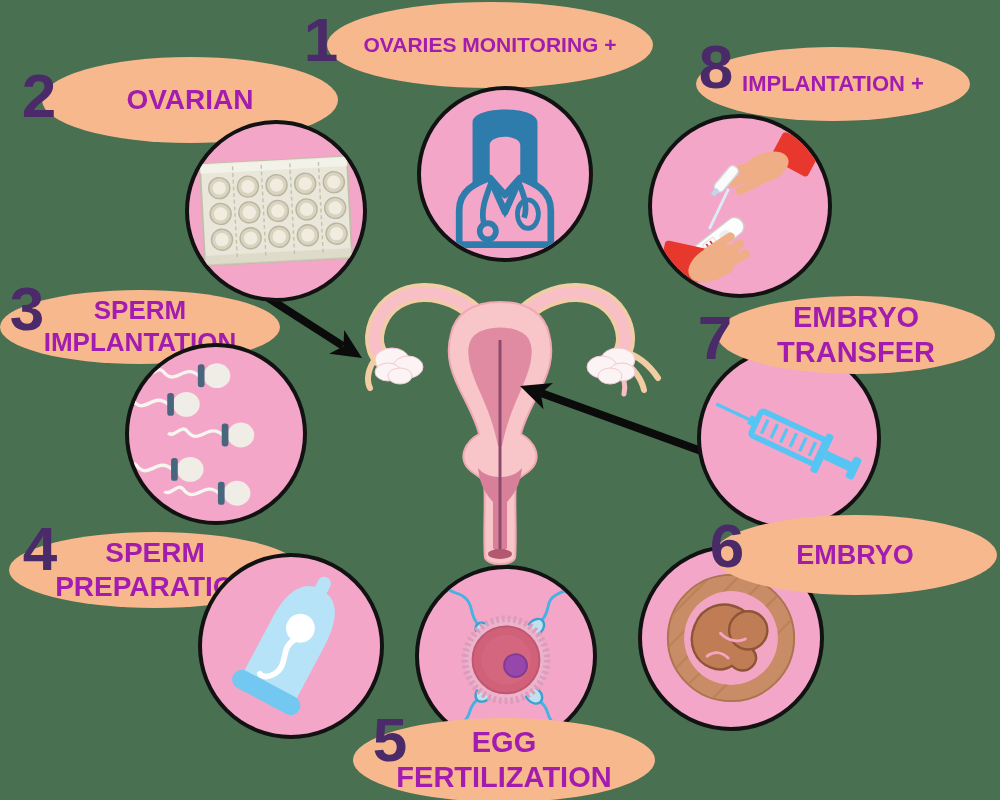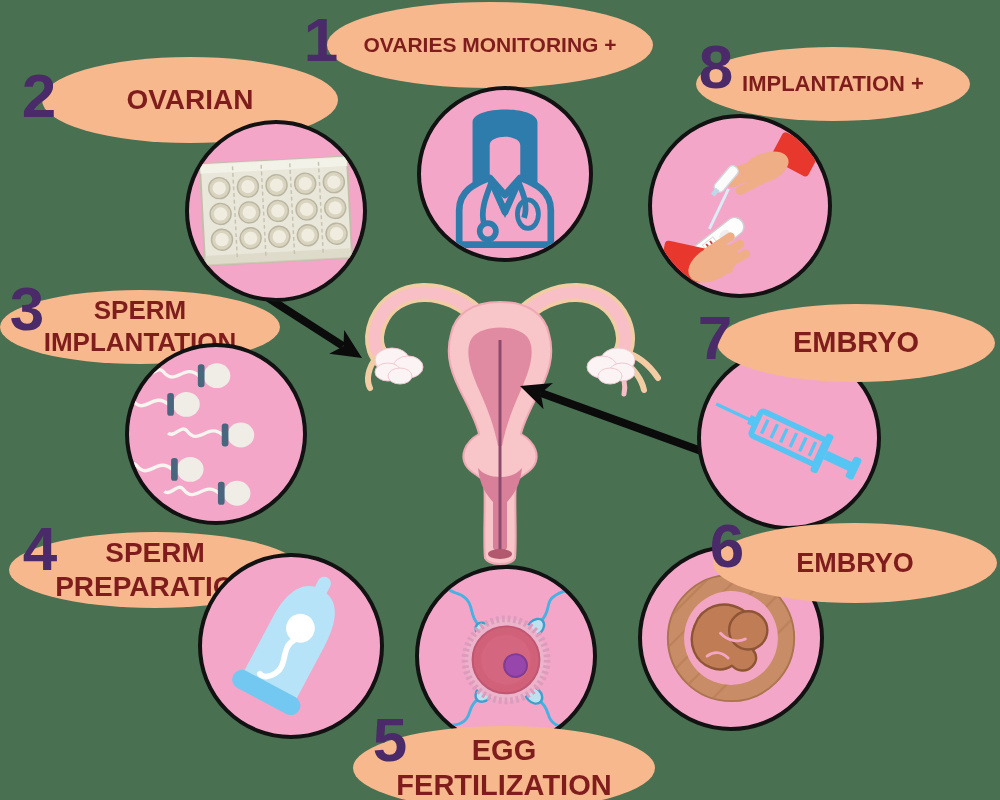--- a/index.html
+++ b/index.html
@@ -3,24 +3,24 @@
 <meta charset="utf-8">
 <style>
   html,body{margin:0;padding:0;}
   .stage{
     position:relative;width:1000px;height:800px;background:#497051;
     overflow:hidden;font-family:"Liberation Sans",sans-serif;
   }
   .bubble{
     position:absolute;border-radius:50%;background:#f8b88e;
     display:flex;flex-direction:column;align-items:center;justify-content:center;
-    text-align:center;font-weight:bold;color:#7f1d1d;line-height:1.22;
+    text-align:center;font-weight:bold;color:#a21caf;line-height:1.22;
     z-index:20;white-space:nowrap;
   }
-  .bubble.front{z-index:40;margin-top:8px;}
+  .bubble.front{z-index:40;}
   .circle{
     position:absolute;border-radius:50%;background:#f3a6c8;border:4px solid #121212;
     z-index:30;display:flex;align-items:center;justify-content:center;
     overflow:hidden;box-sizing:border-box;
   }
   .num{
     position:absolute;z-index:50;color:#4a2a68;font-weight:bold;font-size:62px;
     transform:translate(-50%,-50%);line-height:1;
   }
   .uterus-svg{position:absolute;left:330px;top:268px;z-index:10;}
@@ -346,20 +346,21 @@
 
   <div class="bubble front" id="e5">
     <span>EGG</span>
     <span>FERTILIZATION</span>
   </div>
   <div class="bubble front" id="e6">
     <span>EMBRYO</span>
   </div>
   <div class="bubble front" id="e7">
     <span>EMBRYO</span>
+    <span>TRANSFER</span>
   </div>
 
   <div class="num" id="n1">1</div>
   <div class="num" id="n2">2</div>
   <div class="num" id="n3">3</div>
   <div class="num" id="n4">4</div>
   <div class="num" id="n5">5</div>
   <div class="num" id="n6">6</div>
   <div class="num" id="n7">7</div>
   <div class="num" id="n8">8</div>

